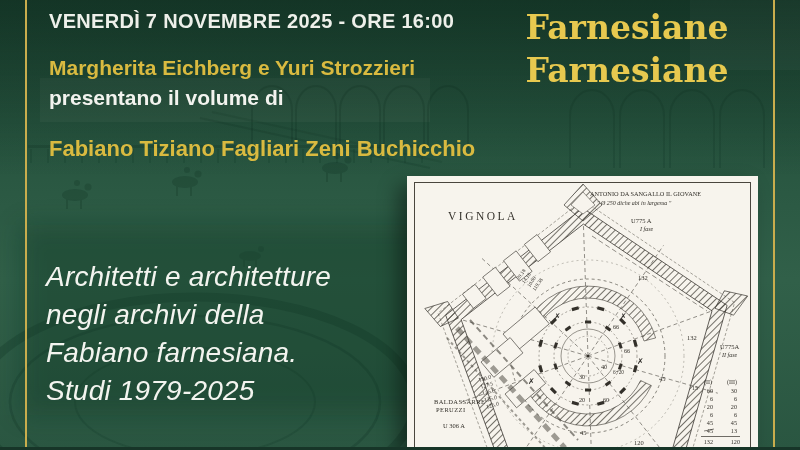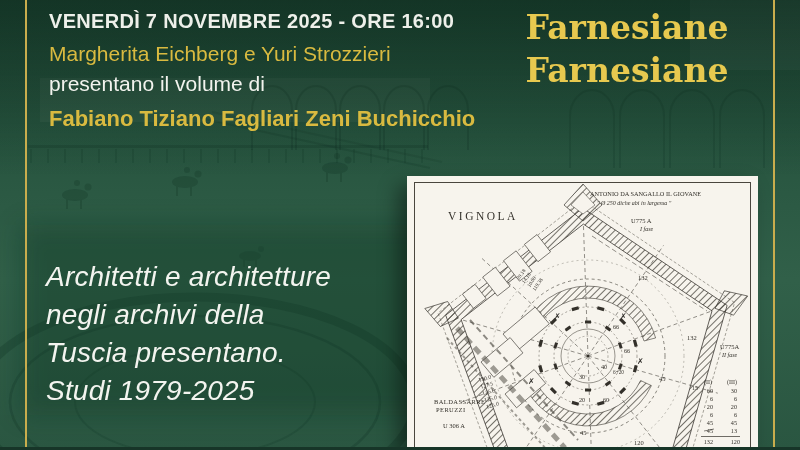--- a/index.html
+++ b/index.html
@@ -7,23 +7,23 @@
          font-family:"Liberation Sans",sans-serif;}
   .bg{position:absolute;left:0;top:0;width:800px;height:450px;}
   .goldline{position:absolute;top:0;bottom:0;width:2px;background:#c9ad4d;}
   .goldline.left{left:25px;}
   .goldline.right{left:773px;}
   .bstrip{position:absolute;left:0;right:0;bottom:0;height:3px;background:#173528;}
 
   .header{position:absolute;left:49px;top:7px;width:470px;}
   .header .dt{font-size:20px;font-weight:600;color:#eef0ea;letter-spacing:.3px;line-height:29px;}
   .header .venue{font-size:18px;font-weight:400;color:#e7ebe4;letter-spacing:.6px;line-height:25px;}
-  .header .presenters{font-size:21px;font-weight:400;color:#d9ba40;line-height:30px;margin-top:3px;}
-  .header .intro{font-size:21px;font-weight:400;color:#f2f3ee;line-height:30px;}
-  .header .author{font-size:22px;font-weight:700;color:#d9ba40;line-height:32px;margin-top:4px;}
+  .header .presenters{font-size:21px;font-weight:700;color:#d9ba40;line-height:30px;margin-top:17px;}
+  .header .intro{font-size:21px;font-weight:700;color:#f2f3ee;line-height:30px;}
+  .header .author{font-size:22px;font-weight:700;color:#d9ba40;line-height:32px;margin-top:20px;}
 
   .brand{position:absolute;left:482px;top:6px;width:290px;text-align:center;
          font-family:"DejaVu Serif",serif;font-weight:700;font-size:33px;line-height:43px;
          color:#e7c94f;}
   .quote{position:absolute;left:46px;top:258px;font-style:italic;font-size:28px;line-height:38px;
          color:#f3f4ef;font-weight:500;letter-spacing:.2px;}
 
   .panel{position:absolute;left:407px;top:176px;width:351px;height:274px;background:#f7f4ed;
          box-shadow:-9px 9px 18px rgba(0,0,0,.4);}
   .panel svg{position:absolute;left:0;top:0;}
@@ -123,21 +123,21 @@
   </div>
 
   <div class="brand">
     <div>Farnesiane</div>
     <div>Farnesiane</div>
   </div>
 
   <div class="quote">
     <div>Architetti e architetture</div>
     <div>negli archivi della</div>
-    <div>Tuscia presentano.</div>
+    <div>Fabiano farnesiana.</div>
     <div>Studi 1979-2025</div>
   </div>
 
   <div class="panel">
     <svg width="351" height="274" viewBox="0 0 351 274">
       <defs>
         <pattern id="hh" width="5" height="5" patternUnits="userSpaceOnUse" patternTransform="rotate(45)">
           <line x1="0" y1="0" x2="0" y2="5" stroke="#45423a" stroke-width="1.5"></line>
         </pattern>
         <rect id="colL" x="-3.5" y="-1.6" width="7" height="3.2" fill="#33302a"></rect>

